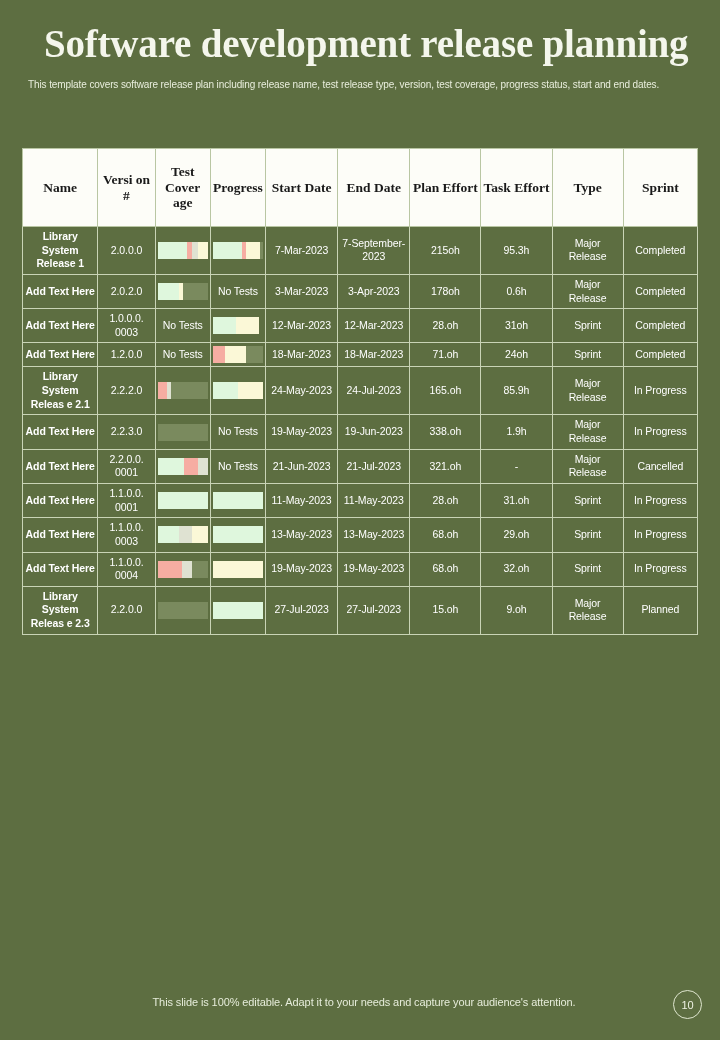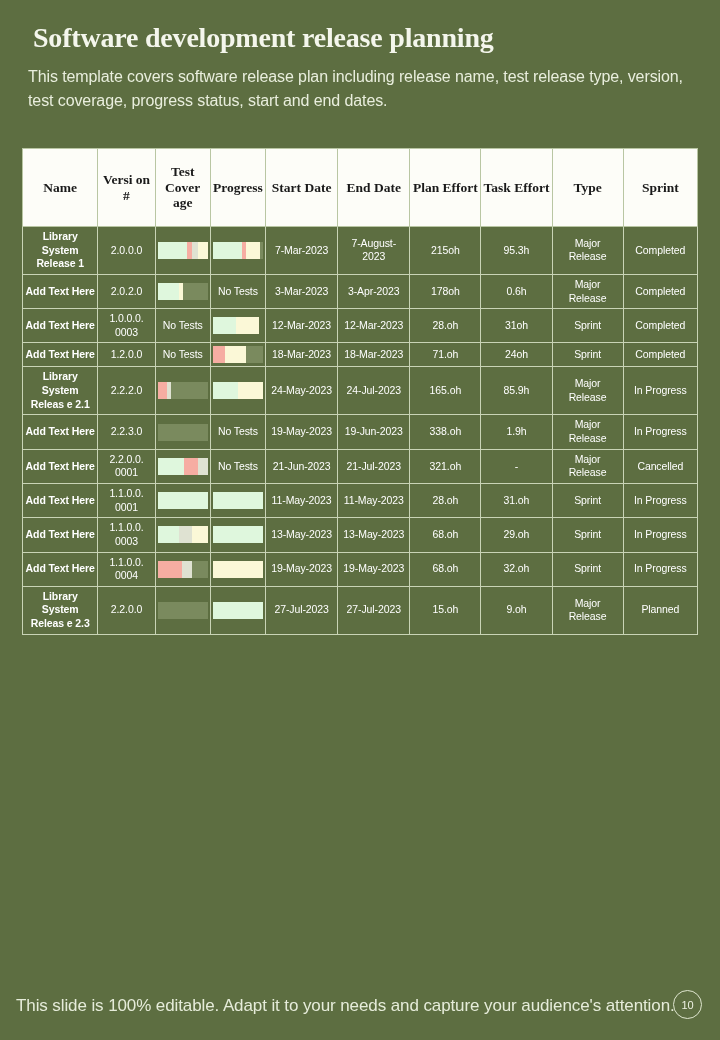--- a/index.html
+++ b/index.html
@@ -10,28 +10,28 @@
     overflow:hidden;
     position:relative;
   }
   .slide{width:720px;height:1040px;position:relative;box-sizing:border-box;}
 
   
   .header{padding:22px 28px 0 28px;}
   .title{
     font-family:"Liberation Serif",serif;
     font-weight:bold;
-    font-size:28px;
+    font-size:39px;
     line-height:1.12;
     color:#f4f6ec;
     letter-spacing:-0.2px;
-    margin:0 0 12px 5px;
+    margin:0 0 12px 16px;
   }
   .subtitle{
-    font-size:16px;
+    font-size:10px;
     line-height:1.45;
     color:#e9eedd;
     margin:0;
     max-width:660px;
     letter-spacing:-0.1px;
   }
 
   
   .table-wrap{
     position:absolute;
@@ -95,22 +95,23 @@
   .seg.none{background:transparent;}
 
   
   .footer{
     position:absolute;
     left:0; bottom:0;
     width:720px;height:58px;
   }
   .footer-text{
     position:absolute;
-    left:16px;right:0;top:14px;
-    font-size:17px;
+    left:8px;right:0;top:14px;
+    text-align:center;
+    font-size:11px;
     color:#e6ecda;
     letter-spacing:-0.1px;
   }
   .page-badge{
     position:absolute;
     right:18px;top:8px;
     width:27px;height:27px;
     border:1px solid #dfe6cf;
     border-radius:50%;
     color:#eef2e3;
@@ -170,21 +171,21 @@
             </td>
             <td class="bar-cell">
               <div class="bar">
                 <div class="seg green" style="width: 58%;"></div>
                 <div class="seg red" style="width: 8%;"></div>
                 <div class="seg cream" style="width: 28%;"></div>
                 <div class="seg track" style="width: 6%;"></div>
               </div>
             </td>
             <td>7-Mar-2023</td>
-            <td>7-August-2023</td>
+            <td>7-September-2023</td>
             <td>215oh</td>
             <td>95.3h</td>
             <td>Major Release</td>
             <td>Completed</td>
           </tr>
           <tr>
             <td class="name">Add Text Here</td>
             <td>2.0.2.0</td>
             <td class="bar-cell">
               <div class="bar">

